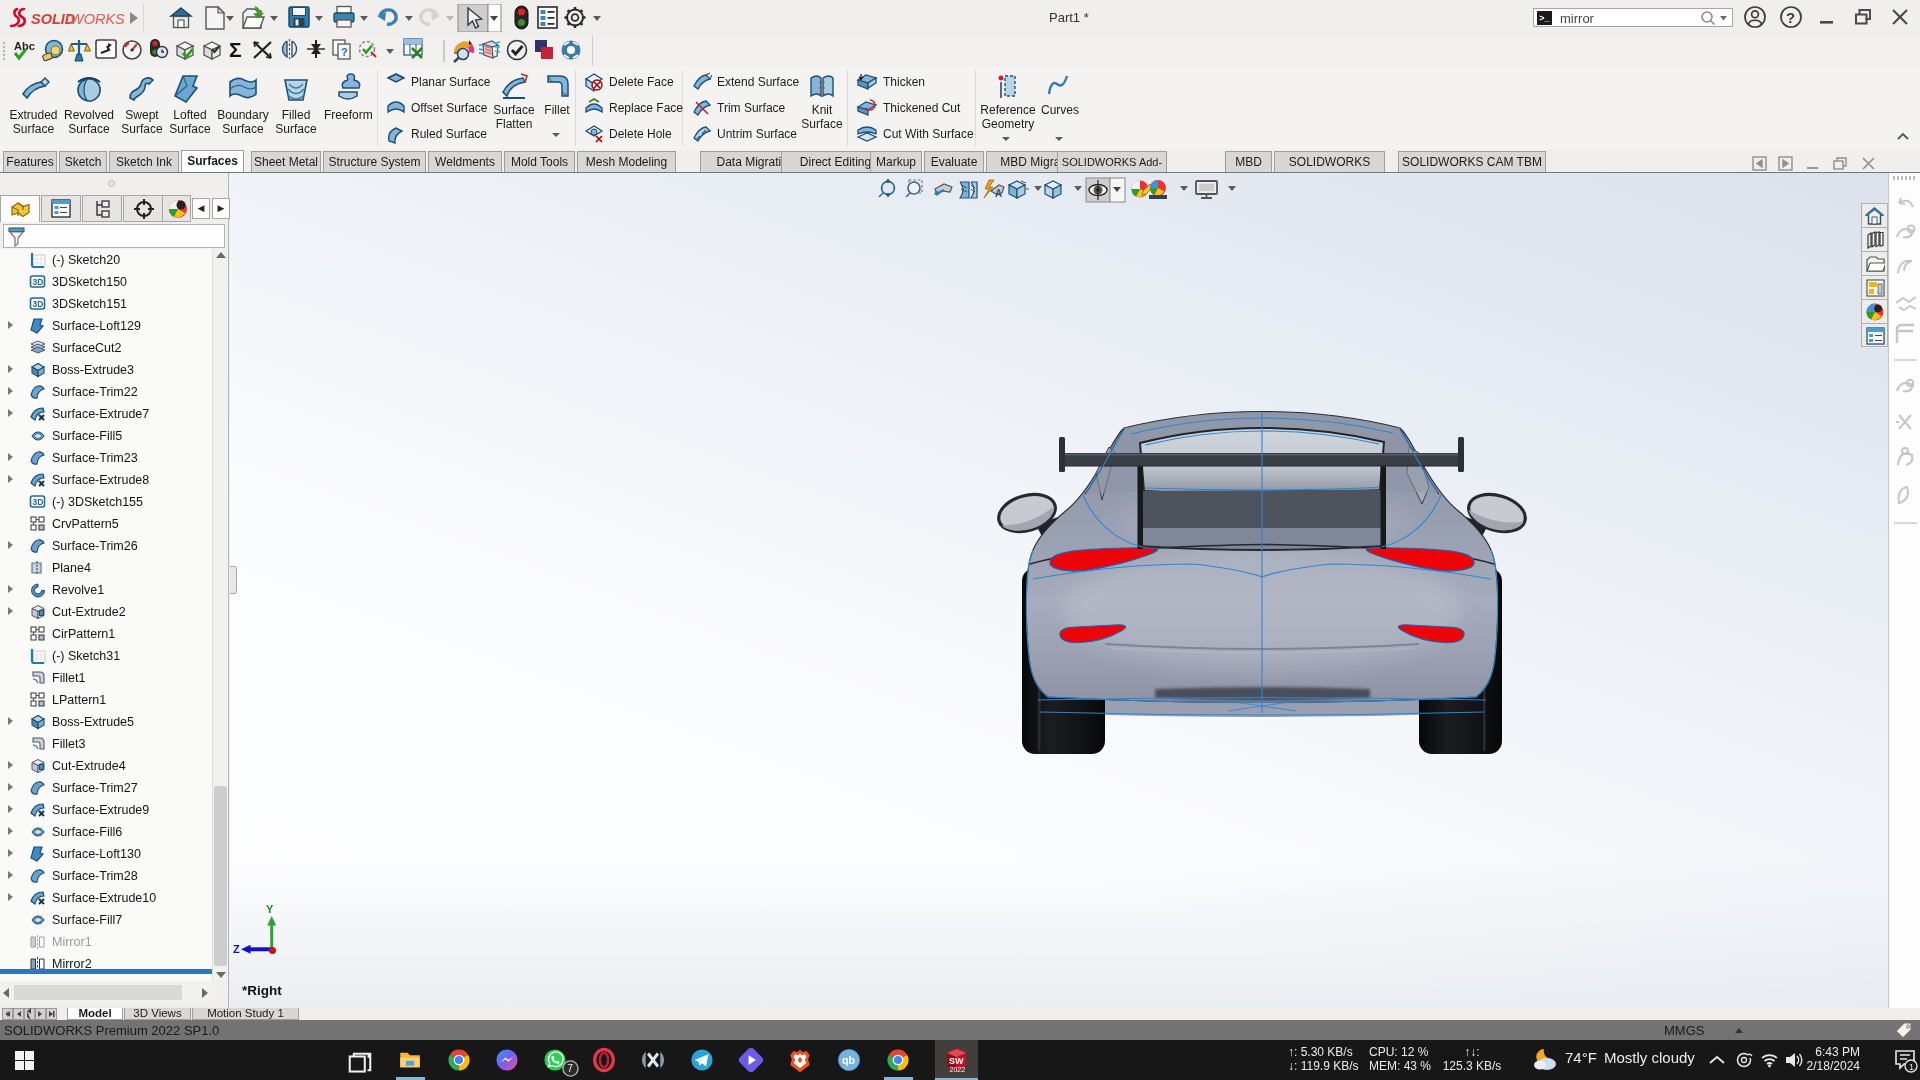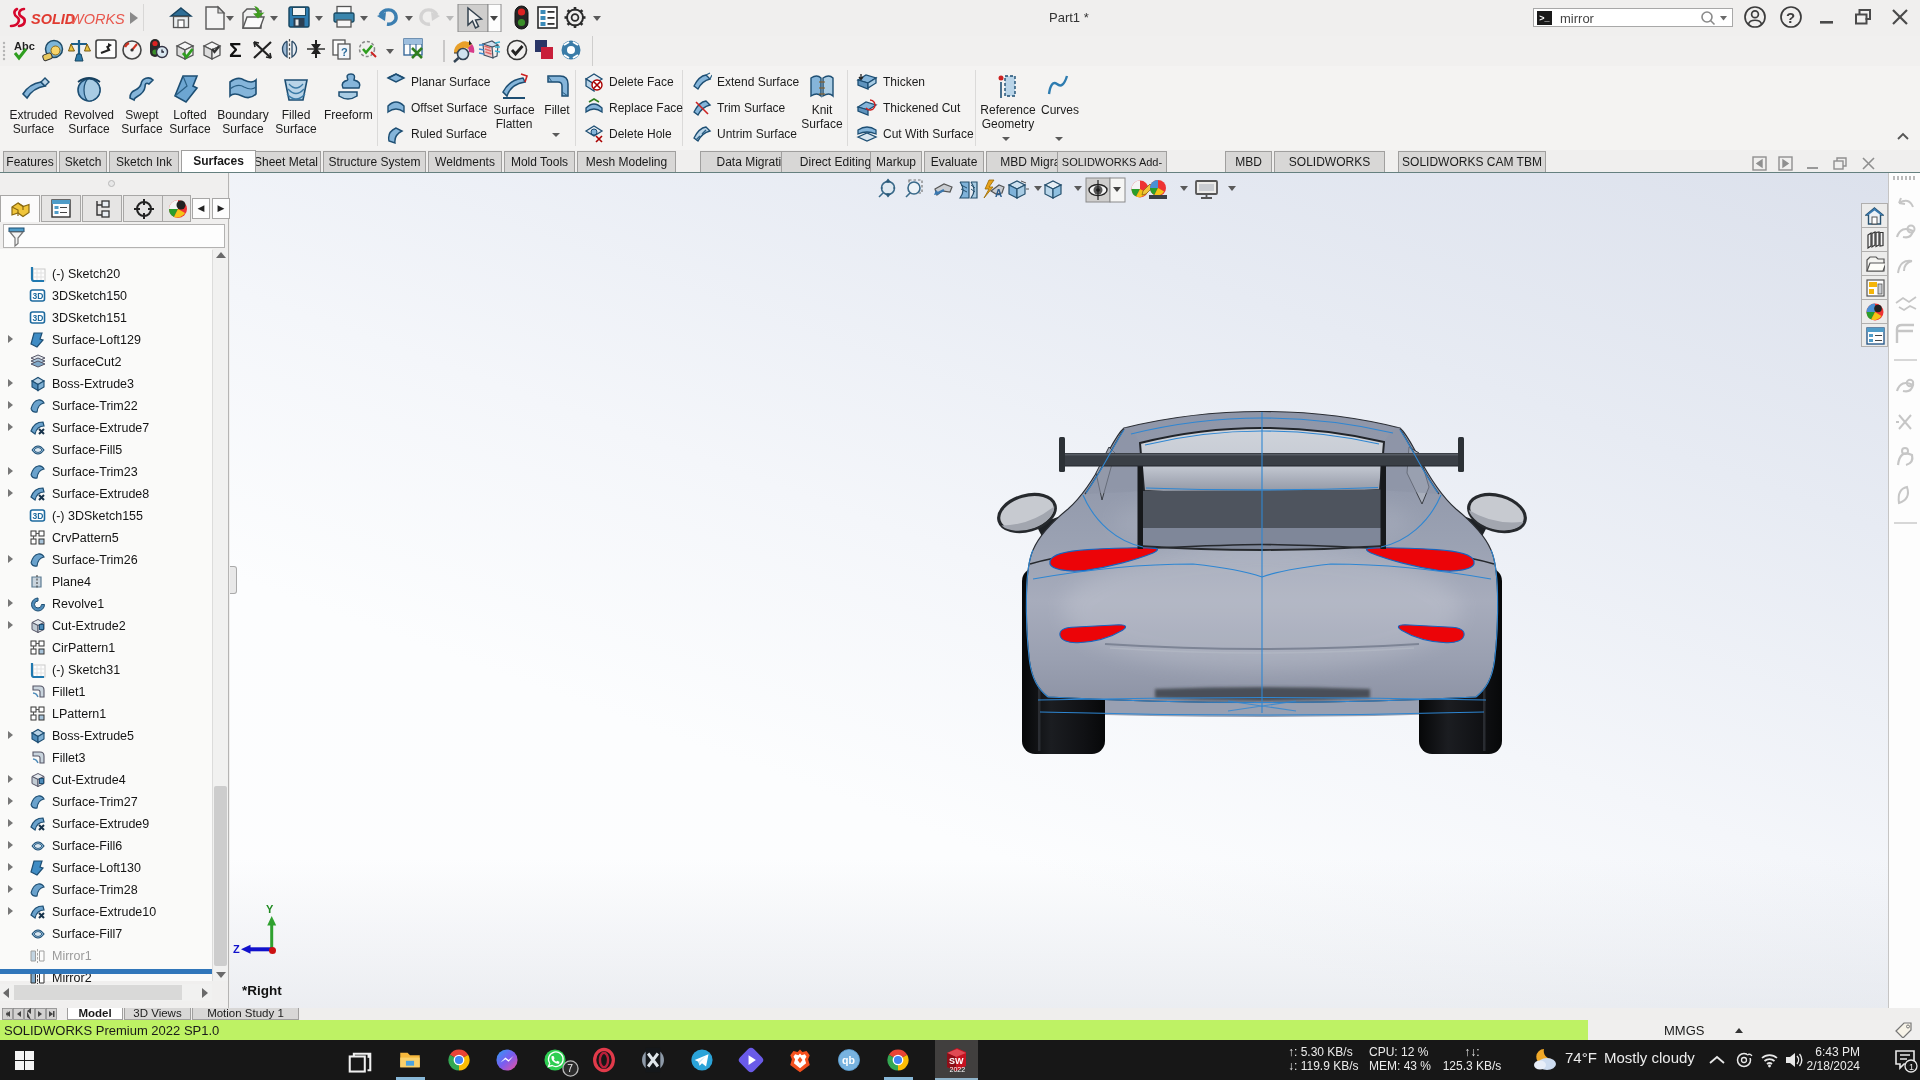--- a/index.html
+++ b/index.html
@@ -33,21 +33,21 @@
 
 #main{position:absolute;left:0;top:172px;width:1920px;height:836px;border-top:1px solid #65807f;}
 
 #lpanel{position:absolute;left:0;top:0;width:229px;height:836px;background:#f0efee;border-right:1px solid #b5b4b3;}
 #ptabs{position:absolute;left:0;top:22px;width:229px;height:27px;}
 .ptab{position:absolute;top:0;width:40px;height:27px;background:#e6e5e4;border:1px solid #a8a7a6;}
 .ptab.sel{background:#fbfbfb;border-bottom:none;}
 .parr{position:absolute;top:3px;width:18px;height:21px;background:#fdfdfd;border:1px solid #a8a7a6;text-align:center;line-height:19px;font-size:9px;color:#222;}
 #filterrow{position:absolute;left:3px;top:51px;width:222px;height:24px;background:#fdfdfd;border:1px solid #b3b2b1;}
 #tree{position:absolute;left:0;top:76px;width:212px;height:732px;background:#fafaf9;}
-.trow{position:absolute;left:0;height:22px;width:212px;font-size:12.5px;color:#141414;margin-top:14px;}
+.trow{position:absolute;left:0;height:22px;width:212px;font-size:12.5px;color:#141414;}
 .trow .arr{position:absolute;left:8px;top:6px;width:0;height:0;border-top:4.5px solid transparent;border-bottom:4.5px solid transparent;border-left:5.5px solid #777;}
 .trow svg{position:absolute;left:29px;top:2px;}
 .trow .lbl{position:absolute;left:52px;top:4px;white-space:nowrap;}
 #vscroll{position:absolute;left:212px;top:77px;width:16px;height:731px;background:#f1f1f0;border-left:1px solid #dcdcdb;}
 #rollback{position:absolute;left:0;top:796px;width:212px;height:5px;background:#3076ba;}
 #hscroll{position:absolute;left:0;top:811px;width:212px;height:17px;background:#f1f1f0;}
 
 #viewport{position:absolute;left:230px;top:0;width:1658px;height:836px;
  background:linear-gradient(180deg,rgba(120,130,150,0) 82%,rgba(203,208,218,0.35) 100%),
  linear-gradient(200deg,#dce1ec 0%,#e7ebf3 25%,#f4f6fa 50%,#fcfdfe 70%,#fdfdfe 100%);}
@@ -55,21 +55,21 @@
 #viewname{position:absolute;left:12px;top:810px;font-weight:bold;font-size:13.5px;color:#111;}
 
 #tpane{position:absolute;left:1861px;top:30px;width:27px;}
 .tpbtn{width:27px;height:24px;background:#ececeb;border:1px solid #b0afae;border-bottom:none;position:relative;}
 .tpbtn:last-child{border-bottom:1px solid #b0afae;}
 #rstrip{position:absolute;left:1888px;top:0;width:32px;height:836px;background:#fdfdfd;border-left:1px solid #c6c5c4;}
 
 #mtabs{position:absolute;left:0;top:1008px;width:1920px;height:12px;background:#efeeed;}
 .mtab{position:absolute;top:0;height:12px;line-height:11px;font-size:11.5px;color:#1b1b1b;background:#d8d7d6;border:1px solid #a09f9e;border-top:none;text-align:center;}
 
-#status{position:absolute;left:0;top:1020px;width:1588px;height:20px;background:#bef264;font-size:13px;color:#1a1a1a;}
+#status{position:absolute;left:0;top:1020px;width:1920px;height:20px;background:#737373;font-size:13px;color:#1a1a1a;}
 
 #taskbar{position:absolute;left:0;top:1040px;width:1920px;height:40px;background:#171717;}
 #tsearch{position:absolute;left:49px;top:0px;width:287px;height:40px;background:#2d2d2d;border:1px solid #3c3c3c;}
 #tsearch .stxt{position:absolute;left:38px;top:11px;font-size:15px;color:#c9c9c9;}
 .tico{position:absolute;top:7px;width:26px;height:26px;}
 .tray{position:absolute;color:#ececec;font-size:12px;line-height:14px;}
 </style></head>
 <body>
 <div id="titlebar">
 <svg id="logo" width="130" height="26" viewBox="0 0 130 26">
@@ -452,21 +452,21 @@
 <div class="dda" style="position:absolute;left:1002px;top:71px"></div>
 <div class="dda" style="position:absolute;left:1055px;top:71px"></div>
 <svg class="abs" style="left:1895px;top:64px" width="16" height="14" viewBox="0 0 16 14">
       <path d="M3 9 l5 -5 l5 5" fill="none" stroke="#555" stroke-width="1.8"></path>
     </svg>
 </div>
 <div id="tabs">
 <div class="tab" style="left:3px;width:54px">Features</div>
 <div class="tab" style="left:59px;width:48px">Sketch</div>
 <div class="tab" style="left:109px;width:70px">Sketch Ink</div>
-<div class="tab active" style="left:181px;width:75px">Surfaces</div>
+<div class="tab active" style="left:181px;width:63px">Surfaces</div>
 <div class="tab" style="left:251px;width:70px">Sheet Metal</div>
 <div class="tab" style="left:323px;width:103px">Structure System</div>
 <div class="tab" style="left:428px;width:74px">Weldments</div>
 <div class="tab" style="left:504px;width:71px">Mold Tools</div>
 <div class="tab" style="left:577px;width:99px">Mesh Modeling</div>
 <div class="tab" style="left:700px;width:111px">Data Migration</div>
 <div class="tab" style="left:781px;width:109px">Direct Editing</div>
 <div class="tab" style="left:870px;width:52px">Markup</div>
 <div class="tab" style="left:924px;width:60px">Evaluate</div>
 <div class="tab" style="left:986px;width:108px">MBD Migration</div>

